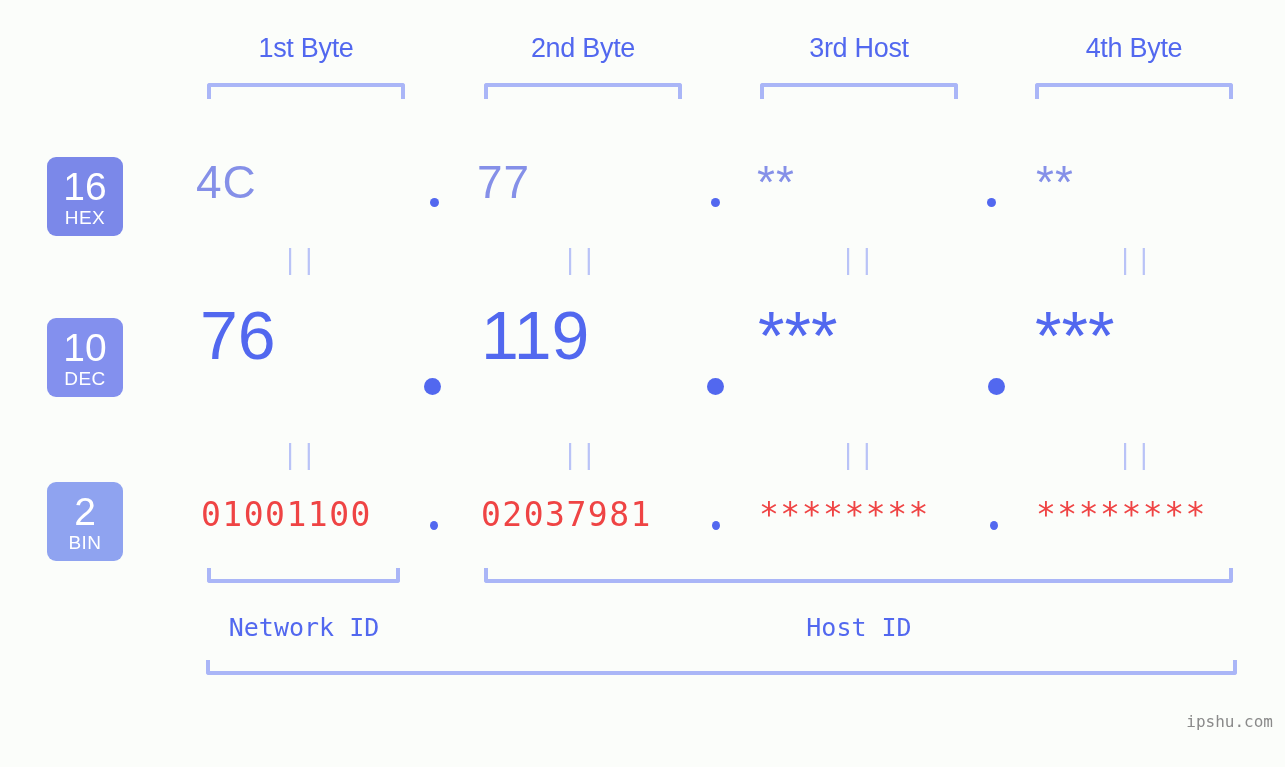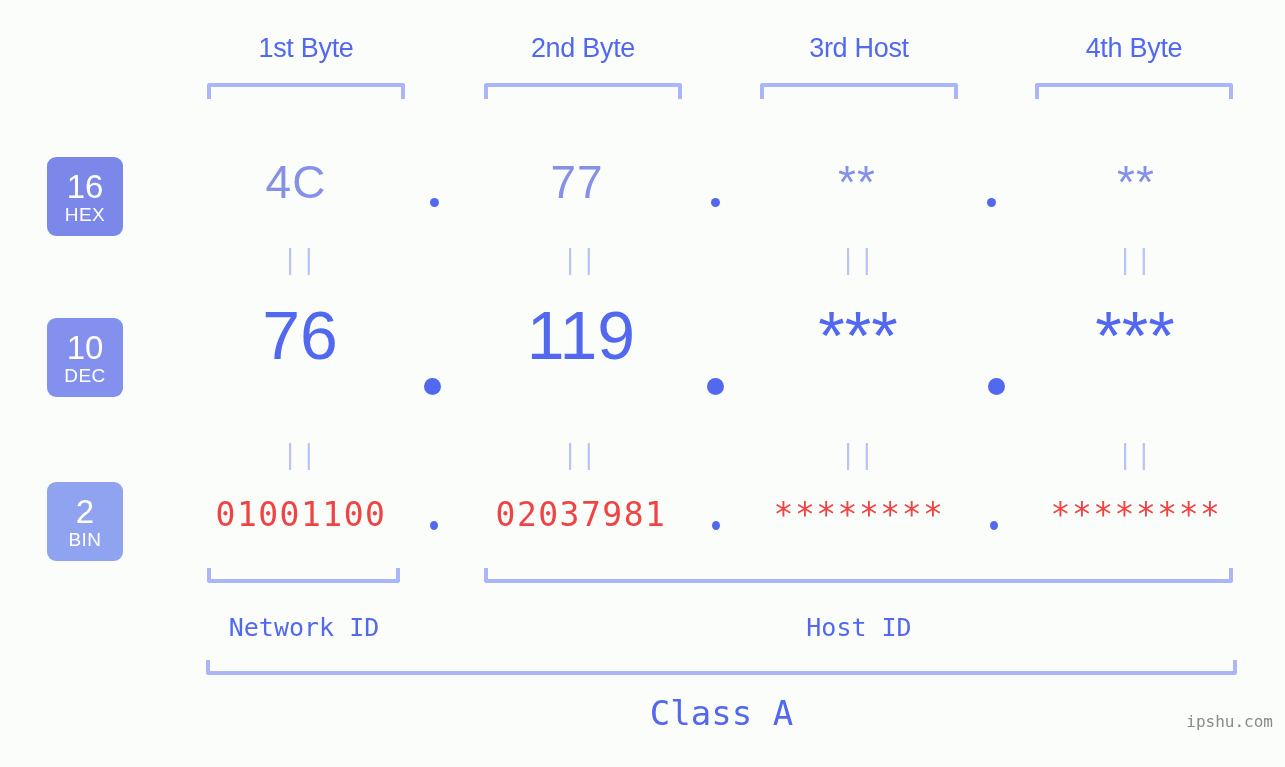--- a/index.html
+++ b/index.html
@@ -65,39 +65,39 @@
     height: 79px;
     border-radius: 9px;
     color: #ffffff;
     display: flex;
     flex-direction: column;
     align-items: center;
     justify-content: center;
     line-height: 1;
   }
   .base-badge .num {
-    font-size: 33px;
+    font-size: 39px;
     font-weight: 400;
     letter-spacing: 0px;
     margin-bottom: 2px;
   }
   .base-badge .nm {
     font-size: 19px;
     font-weight: 400;
     letter-spacing: 0.5px;
   }
   #badge-hex { top: 157px; background: #7b88e9; }
   #badge-dec { top: 318px; background: #8390ee; }
   #badge-bin { top: 482px; background: #8fa3f0; }
 
   
   .cell {
     position: absolute;
     width: 200px;
-    text-align: center;
+    text-align: left;
     white-space: nowrap;
   }
 
   .hex-row .cell {
     top: 155px;
     font-family: "Liberation Sans", sans-serif;
     font-size: 46px;
     font-weight: 400;
     color: #8590e8;
     letter-spacing: 1px;
@@ -234,17 +234,16 @@
     <div class="dot bin-dot" style="left:990px;"></div>
   </div>
 
   <div class="bracket-bottom" style="left:207px; top:568px; width:193px;"></div>
   <div class="bracket-bottom" style="left:484px; top:568px; width:749px;"></div>
 
   <div class="section-label" id="label-host-id" style="left:484px; width:750px;">Host ID</div>
   <div class="section-label" id="label-network-id" style="left:206px; width:196px;">Network ID</div>
 
   <div class="bracket-bottom" style="left:206px; top:660px; width:1031px;"></div>
-  <div class="section-label" id="label-class" style="left:206px; width:1031px;">Class A</div>
 
   <div id="watermark">ipshu.com</div>
 
 </div>
 
 </body></html>

